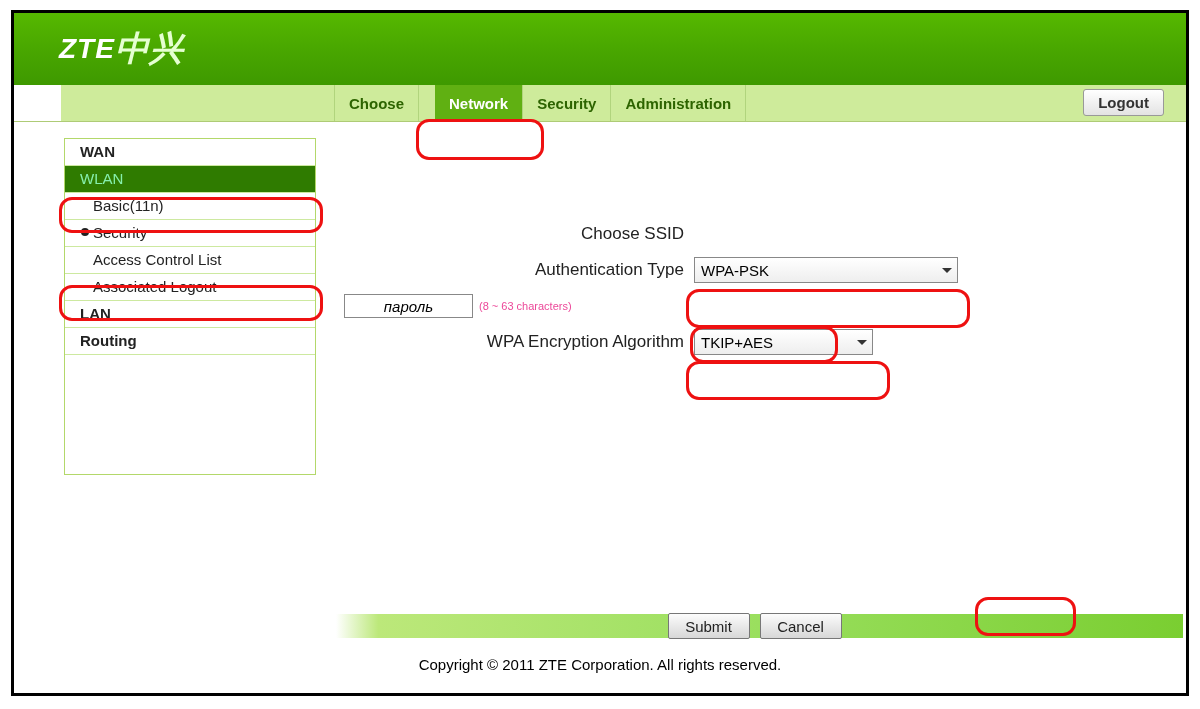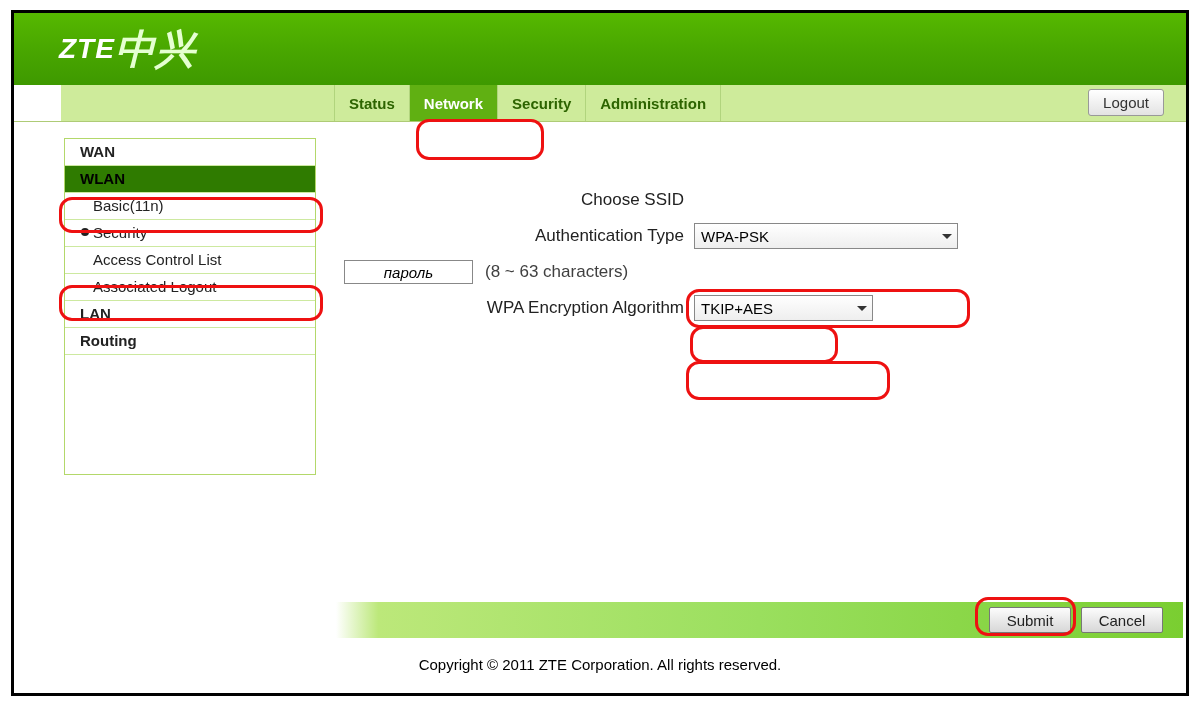--- a/index.html
+++ b/index.html
@@ -5,21 +5,21 @@
 html, body { margin:0; padding:0; font-family: Verdana, Arial, sans-serif; font-size:14px; background:#fff; }
 .outer { border:3px solid #000; width:1172px; height:680px; margin:10px auto; position:relative; background:#fff; }
 .header {
   height:72px;
   background:linear-gradient(to bottom, #56b800 0%, #49a700 50%, #3e9900 100%);
   padding-left:45px;
   display:flex;
   align-items:center;
 }
 .logo-text { color:#fff; font-size:28px; font-weight:bold; letter-spacing:1px; font-style:italic; font-family: Arial, sans-serif;}
-.logo-cn { color:#e5ffd1; font-size:40px; font-style:italic; font-weight:bold;}
+.logo-cn { color:#e5ffd1; font-size:34px; font-style:italic; font-weight:bold;}
 .tabbar-row {
   height:36px;
   background:#ceeb9b;
   display:flex;
   align-items:stretch;
   padding-left:320px;
   position:relative;
   border-bottom:1px solid #aecb76;
 }
 .tabbar-row::before{
@@ -44,21 +44,21 @@
 }
 .logout-box {
   position:absolute;
   right:22px; top:4px;
   background:linear-gradient(#fff,#e3e3e3);
   border:1px solid #999;
   border-radius:3px;
   height:25px;
   padding:0 14px;
   display:flex;align-items:center;
-  font-weight:normal;
+  font-weight:bold;
   font-size:15px;
   cursor:pointer;
   color:#333;
 }
 .body-area {
   display:flex;
   height:470px;
 }
 .sidebar-wrap{
   width:47px; background:#fff;
@@ -76,29 +76,29 @@
   padding:4px 8px 5px 15px;
   font-size:15px;
   border-bottom:1px solid #cde9a0;
   cursor:pointer;
   color:#222;
   position:relative;
 }
 .sidebar-item.bold{ font-weight:bold; }
 .sidebar-item.active-group{
   background:#2f7b00;
-  color:#000000;
-  font-weight:bold;
+  color:#86efac;
+  font-weight:normal;
 }
 .sidebar-sub { padding-left:28px; font-size:15px;}
 .sidebar-item .bullet { position:absolute; left:16px; top:8px; width:8px;height:8px;background:#222;border-radius:50%;}
 .content {
   flex:1;
   margin-left:28px;
-  padding-top:60px;
+  padding-top:94px;
 }
 .form-row{
   display:flex;
   align-items:center;
   height:36px;
 }
 .form-label{
   width:340px;
   text-align:right;
   padding-right:10px;
@@ -122,27 +122,27 @@
   content:"";
   position:absolute;right:5px;top:50%;transform:translateY(-50%);
   border:5px solid transparent;border-top-color:#333;
   margin-top:3px;
 }
 .text-input{
   width:115px;height:22px;border:1px solid #888;
   background:#fff;padding:0 6px;font-size:15px;font-style:italic;
   color:#000;text-align:center;
 }
-.hint{font-size:17px;color:#404040;margin-left:12px;}
+.hint{font-size:11px;color:#ec4899;margin-left:6px;}
 .footer-bar{
   position:absolute;
   bottom:55px;left:322px;right:3px;
-  height:36px;
+  height:24px;
   background:linear-gradient(to right, #fff 0%, #bce87a 5%, #9adf5e 50%, #7ace31 100%);
-  display:flex;align-items:center;justify-content:flex-end;
+  display:flex;align-items:center;justify-content:center;
   padding-right:20px;
 }
 .btn {
   background:linear-gradient(#fcfcfc,#d7d7d7);
   border:1px solid #777;
   border-radius:2px;
   height:24px;width:80px;
   display:flex;align-items:center;justify-content:center;
   font-size:15px;color:#222;
   margin-left:10px;
@@ -163,22 +163,22 @@
 <body>
 
 <div class="outer">
 
   <div class="header">
     <span class="logo-text">ZTE</span>
       <span class="logo-cn">中兴</span>
   </div>
 
   <div class="tabbar-row">
-    <div class="tab">Status</div>
-    <div class="tab active" style="position:relative;">Network</div>
+    <div class="tab">Choose</div>
+    <div class="tab active" style="position:relative;margin-left:16px;">Network</div>
     <div class="tab">Security</div>
     <div class="tab">Administration</div>
     <div class="logout-box">Logout</div>
   </div>
 
   <div class="body-area">
     <div class="sidebar-wrap"></div>
     <div class="sidebar">
       <div class="sidebar-item bold">WAN</div>
       <div class="sidebar-item active-group">WLAN</div>

